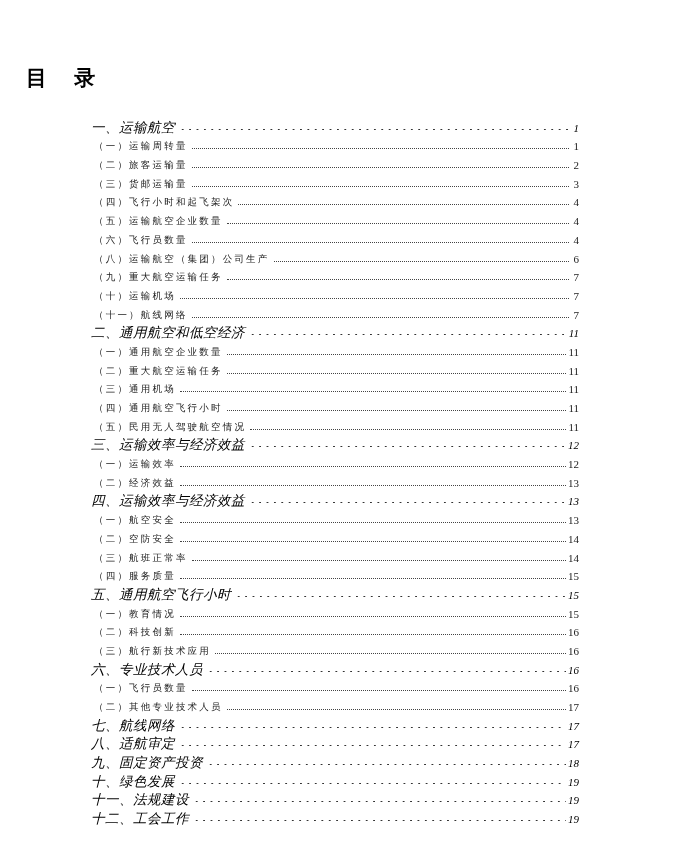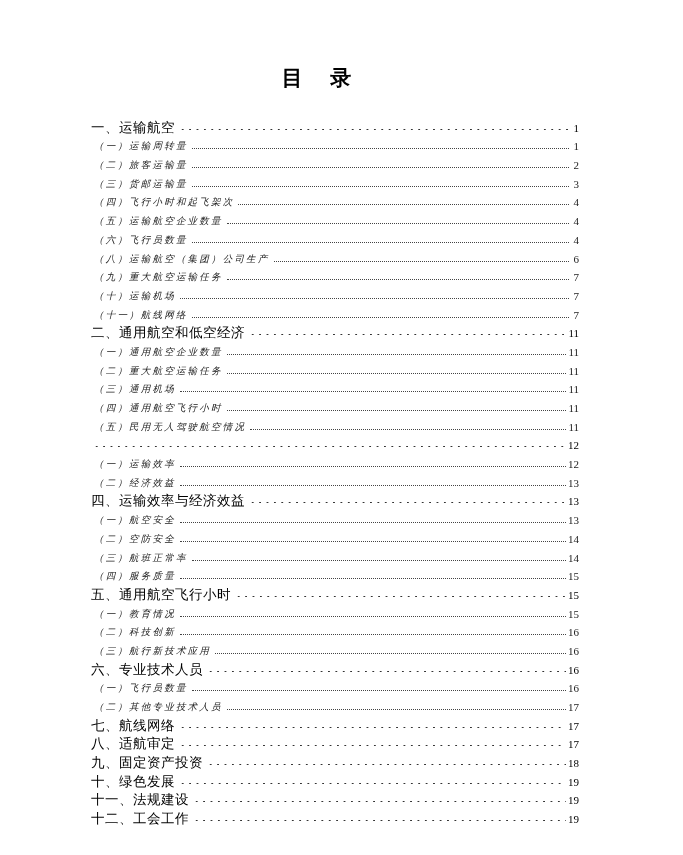--- a/index.html
+++ b/index.html
@@ -1,24 +1,24 @@
 <!DOCTYPE html>
 <html><head>
 <meta charset="utf-8">
 <style>
   html, body { margin: 0; padding: 0; background: #ffffff; }
   body { width: 683px; height: 855px; position: relative; overflow: hidden; font-family: "DejaVu Sans", sans-serif; color: #000; }
   .page { position: absolute; left: 0; top: 0; width: 683px; height: 855px; background: #fff; }
-  .title { position: absolute; left: 0; width: 643px; top: 64px; text-align: center; font-size: 21px; font-weight: bold; letter-spacing: 10px; font-family: "DejaVu Sans", sans-serif; }
+  .title { position: absolute; left: 0; width: 643px; top: 64px; text-align: left; font-size: 21px; font-weight: bold; letter-spacing: 10px; font-family: "DejaVu Sans", sans-serif; padding-left: 26px; }
   .toc { position: absolute; left: 91px; top: 116px; width: 488px; }
   .row { display: flex; align-items: flex-end; white-space: nowrap; position: relative; }
-  .row.l1 { height: 18.7px; font-size: 13.5px; }
+  .row.l1 { height: 18.7px; font-size: 13.5px; font-style: italic; }
   .row.l2 { height: 18.7px; font-size: 9.5px; padding-left: 3px; color: #222; }
   .row .label { flex: 0 0 auto; padding-right: 2px; line-height: 16px; }
-  .row.l2 .label { letter-spacing: 2.2px; font-family: "DejaVu Serif", serif; line-height: 14px; font-style: italic; }
+  .row.l2 .label { letter-spacing: 2.2px; font-family: "DejaVu Serif", serif; line-height: 14px; }
   .row.l1 .label { letter-spacing: 0.5px; }
   .row .leader { flex: 1 1 auto; margin: 0 2px 4px 2px; height: 1px; }
   .row.l1 .leader { border-bottom: 1.5px dotted #333; margin-bottom: 5px; background-image: none; border-bottom-style: none;
      background: radial-gradient(circle, #333 0.9px, transparent 1.1px) repeat-x; background-size: 7.4px 3px; height: 3px; margin-bottom: 4px; }
   .row.l2 .leader { border-bottom: 1px dotted #444; margin-bottom: 4px; }
   .row .page-num { flex: 0 0 auto; font-family: "Liberation Serif", serif; font-size: 11px; line-height: 14px; min-width: 8px; text-align: right; }
 </style>
 </head>
 <body>
 
@@ -104,20 +104,21 @@
         <span class="label">（四）通用航空飞行小时</span>
         <span class="leader"></span>
         <span class="page-num">11</span>
       </div>
       <div class="row l2">
         <span class="label">（五）民用无人驾驶航空情况</span>
         <span class="leader"></span>
         <span class="page-num">11</span>
       </div>
       <div class="row l1">
+        <span class="label">三、运输效率与经济效益</span>
         <span class="leader"></span>
         <span class="page-num">12</span>
       </div>
       <div class="row l2">
         <span class="label">（一）运输效率</span>
         <span class="leader"></span>
         <span class="page-num">12</span>
       </div>
       <div class="row l2">
         <span class="label">（二）经济效益</span>

